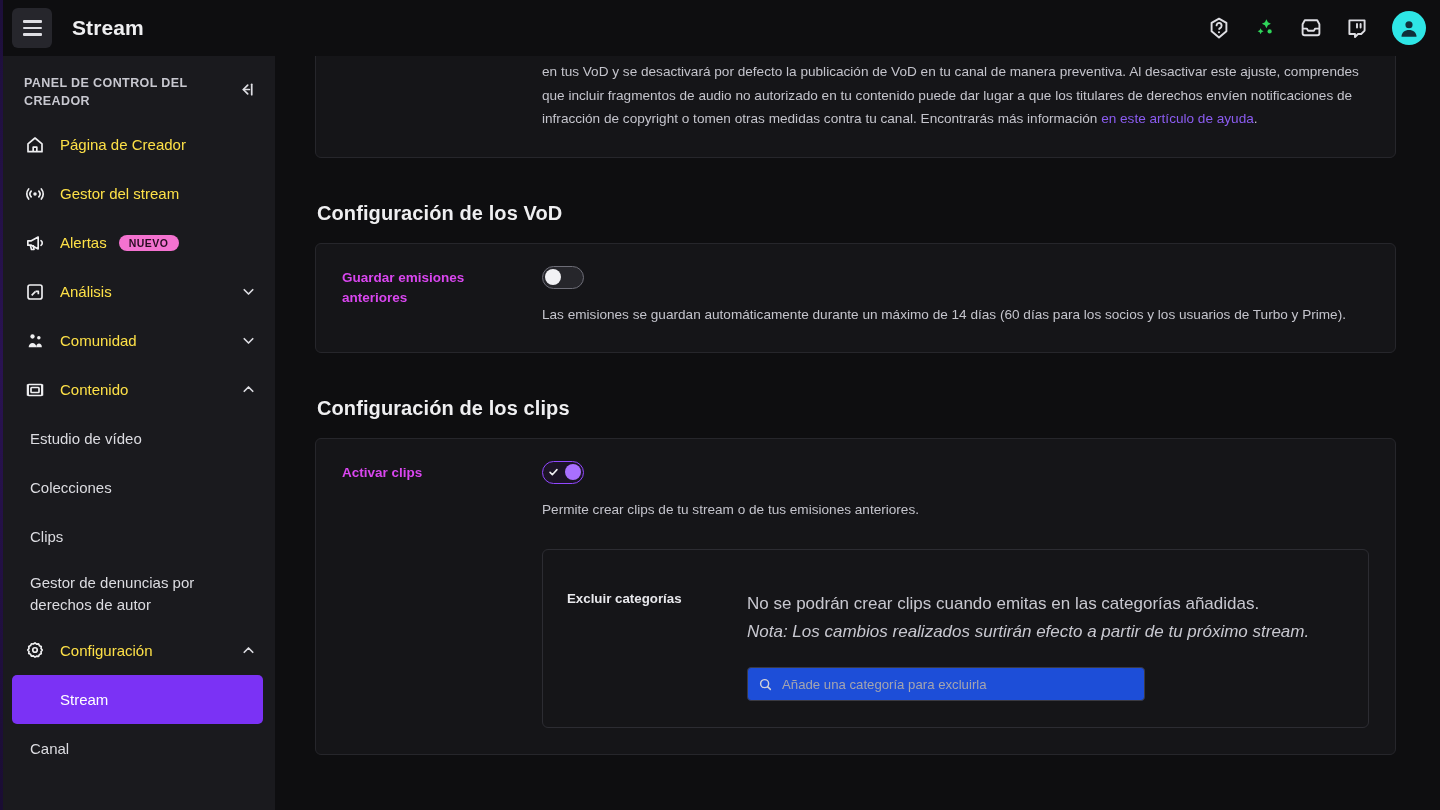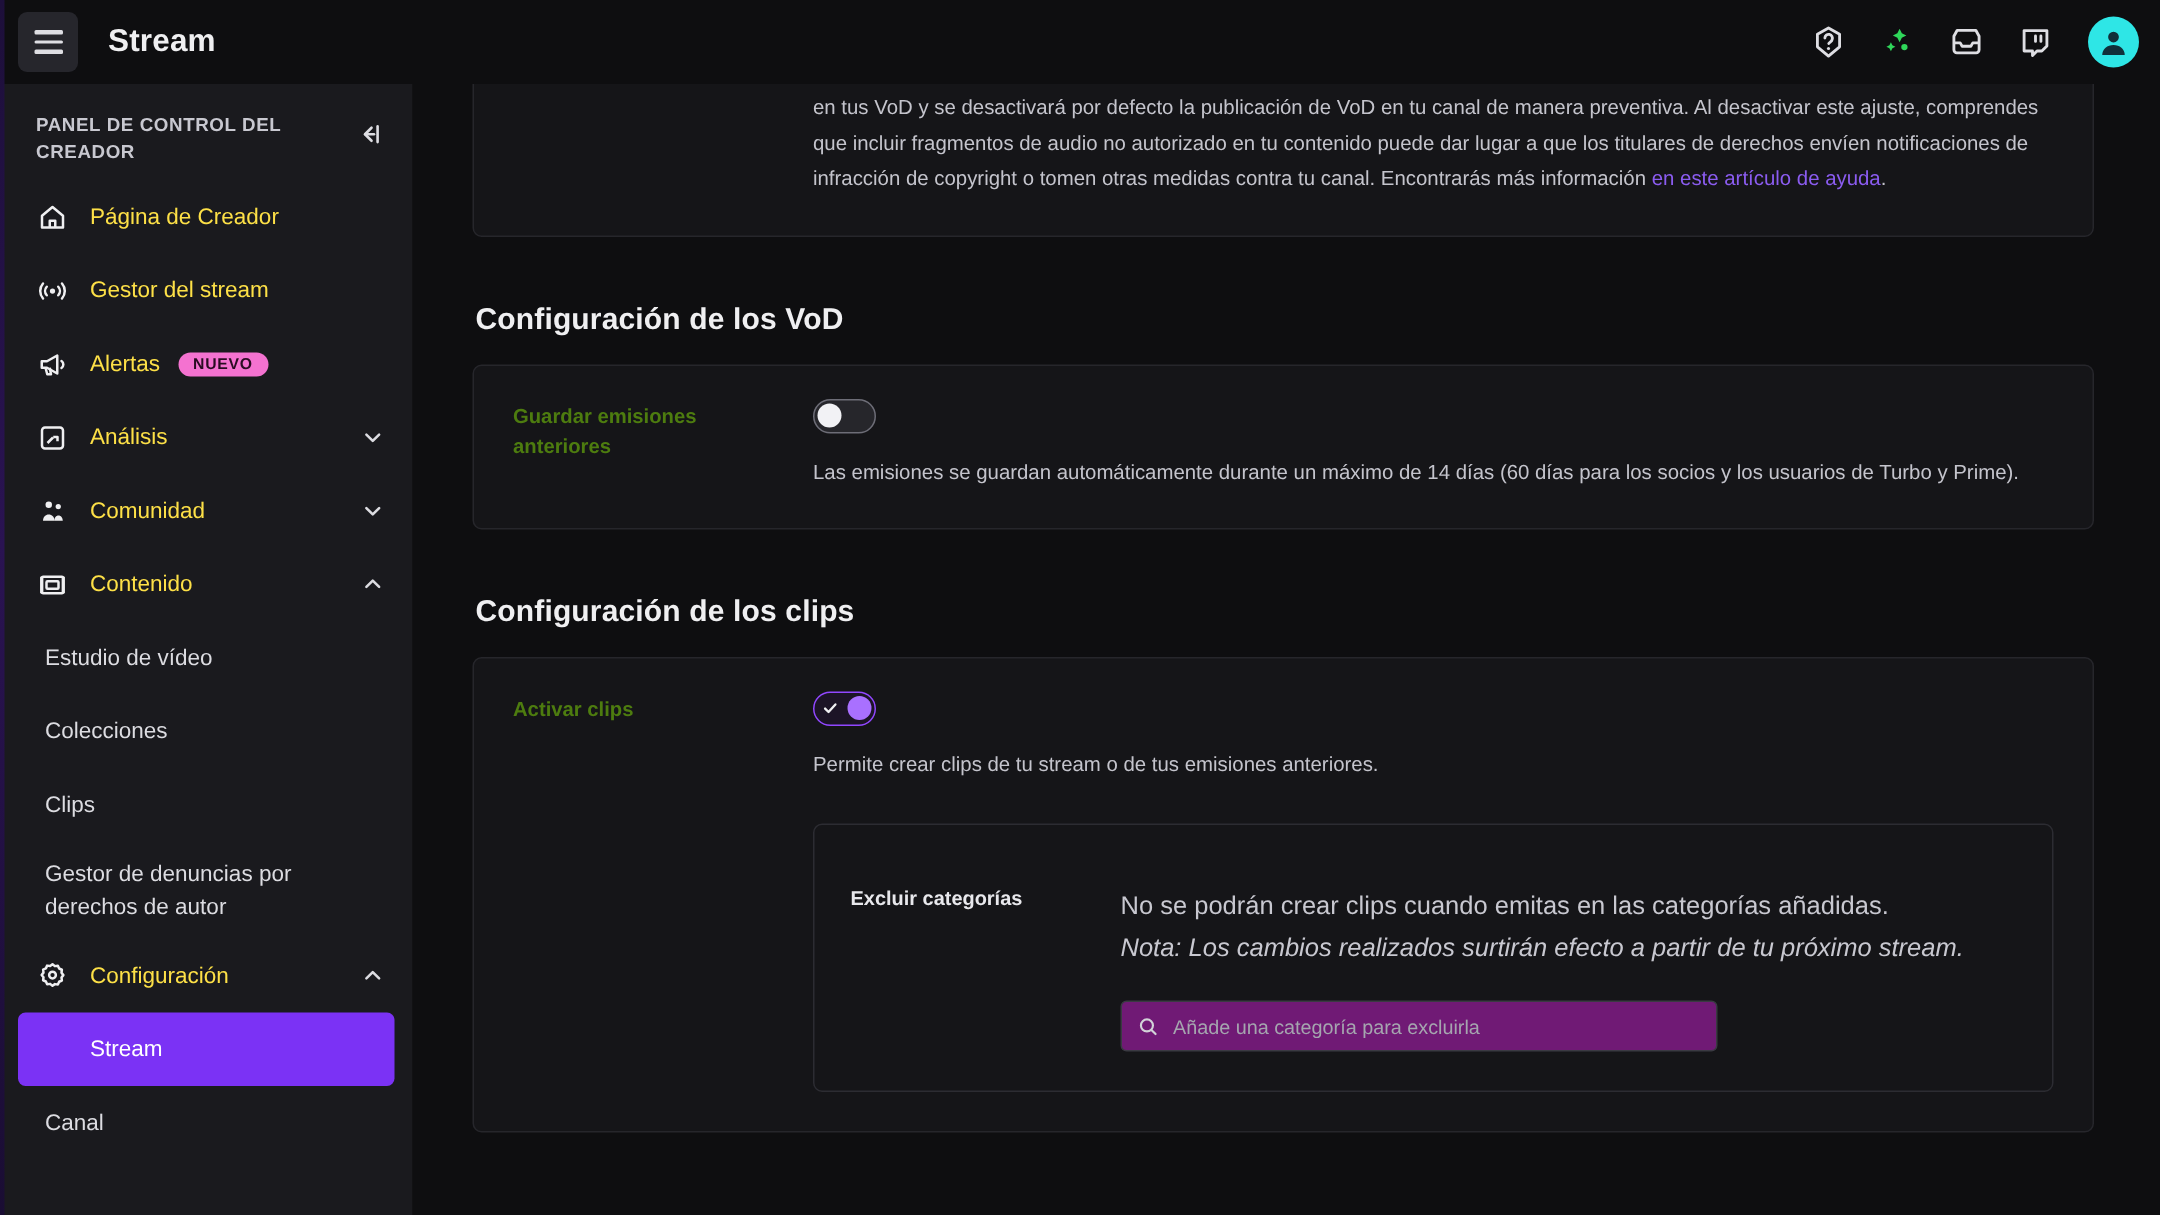--- a/index.html
+++ b/index.html
@@ -193,21 +193,21 @@
   .card {
     background: #151518;
     border: 1px solid #26262b;
     border-radius: 6px;
     padding: 22px 26px 26px 26px;
     display: flex;
   }
   .card-label {
     width: 200px;
     flex: 0 0 200px;
-    color: #4d7c0f;
+    color: #d946ef;
     font-size: 13.5px;
     font-weight: 700;
     line-height: 1.55;
     padding-top: 2px;
     padding-right: 16px;
   }
   .card-body {
     flex: 1 1 auto;
     min-width: 0;
   }
@@ -298,21 +298,21 @@
     color: #c8c8d0;
     font-size: 17px;
     line-height: 1.62;
   }
   .subcard-line.note { font-style: italic; }
 
   .search-wrap {
     margin-top: 22px;
     width: 398px;
     height: 34px;
-    background: #701a75;
+    background: #1d4ed8;
     border: 1px solid #3a3a42;
     border-radius: 4px;
     display: flex;
     align-items: center;
     padding: 0 10px;
     cursor: text;
   }
   .search-icon { color: #d2d2d8; display: flex; align-items: center; flex: 0 0 auto; }
   .search-input {
     flex: 1 1 auto;

